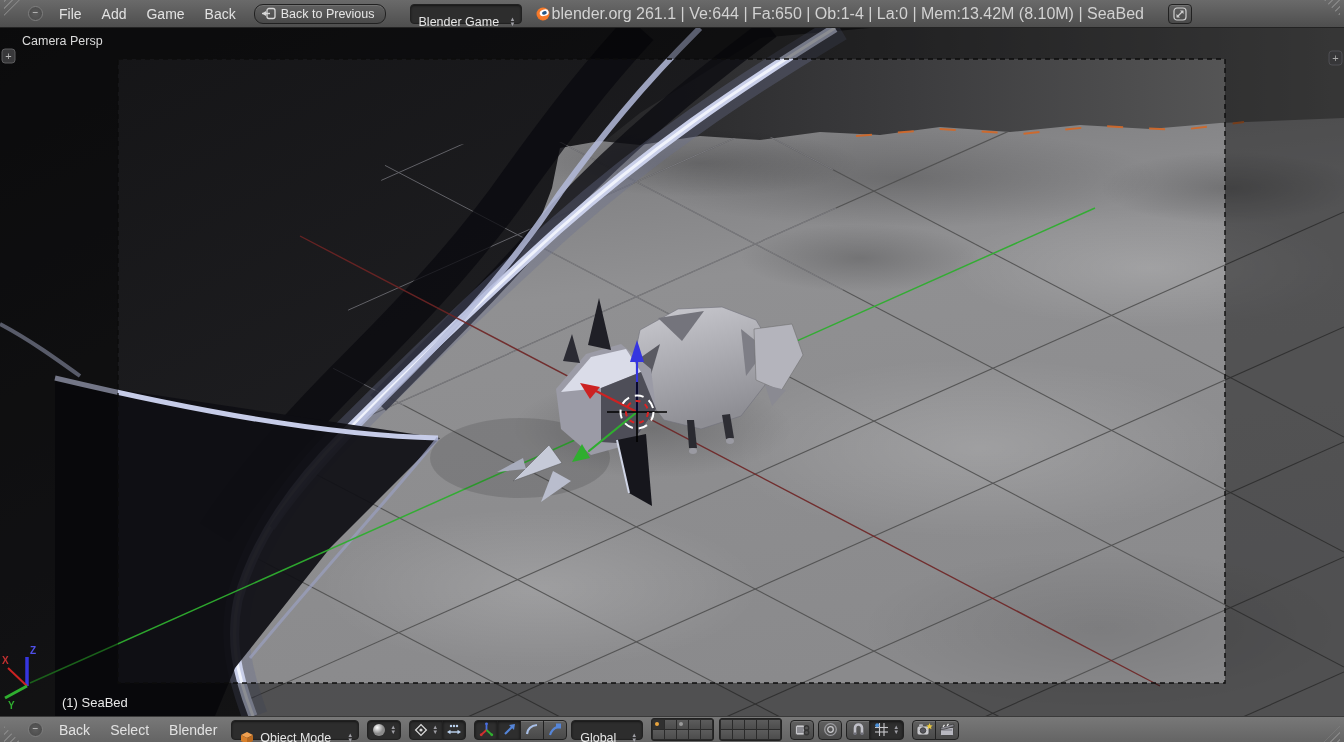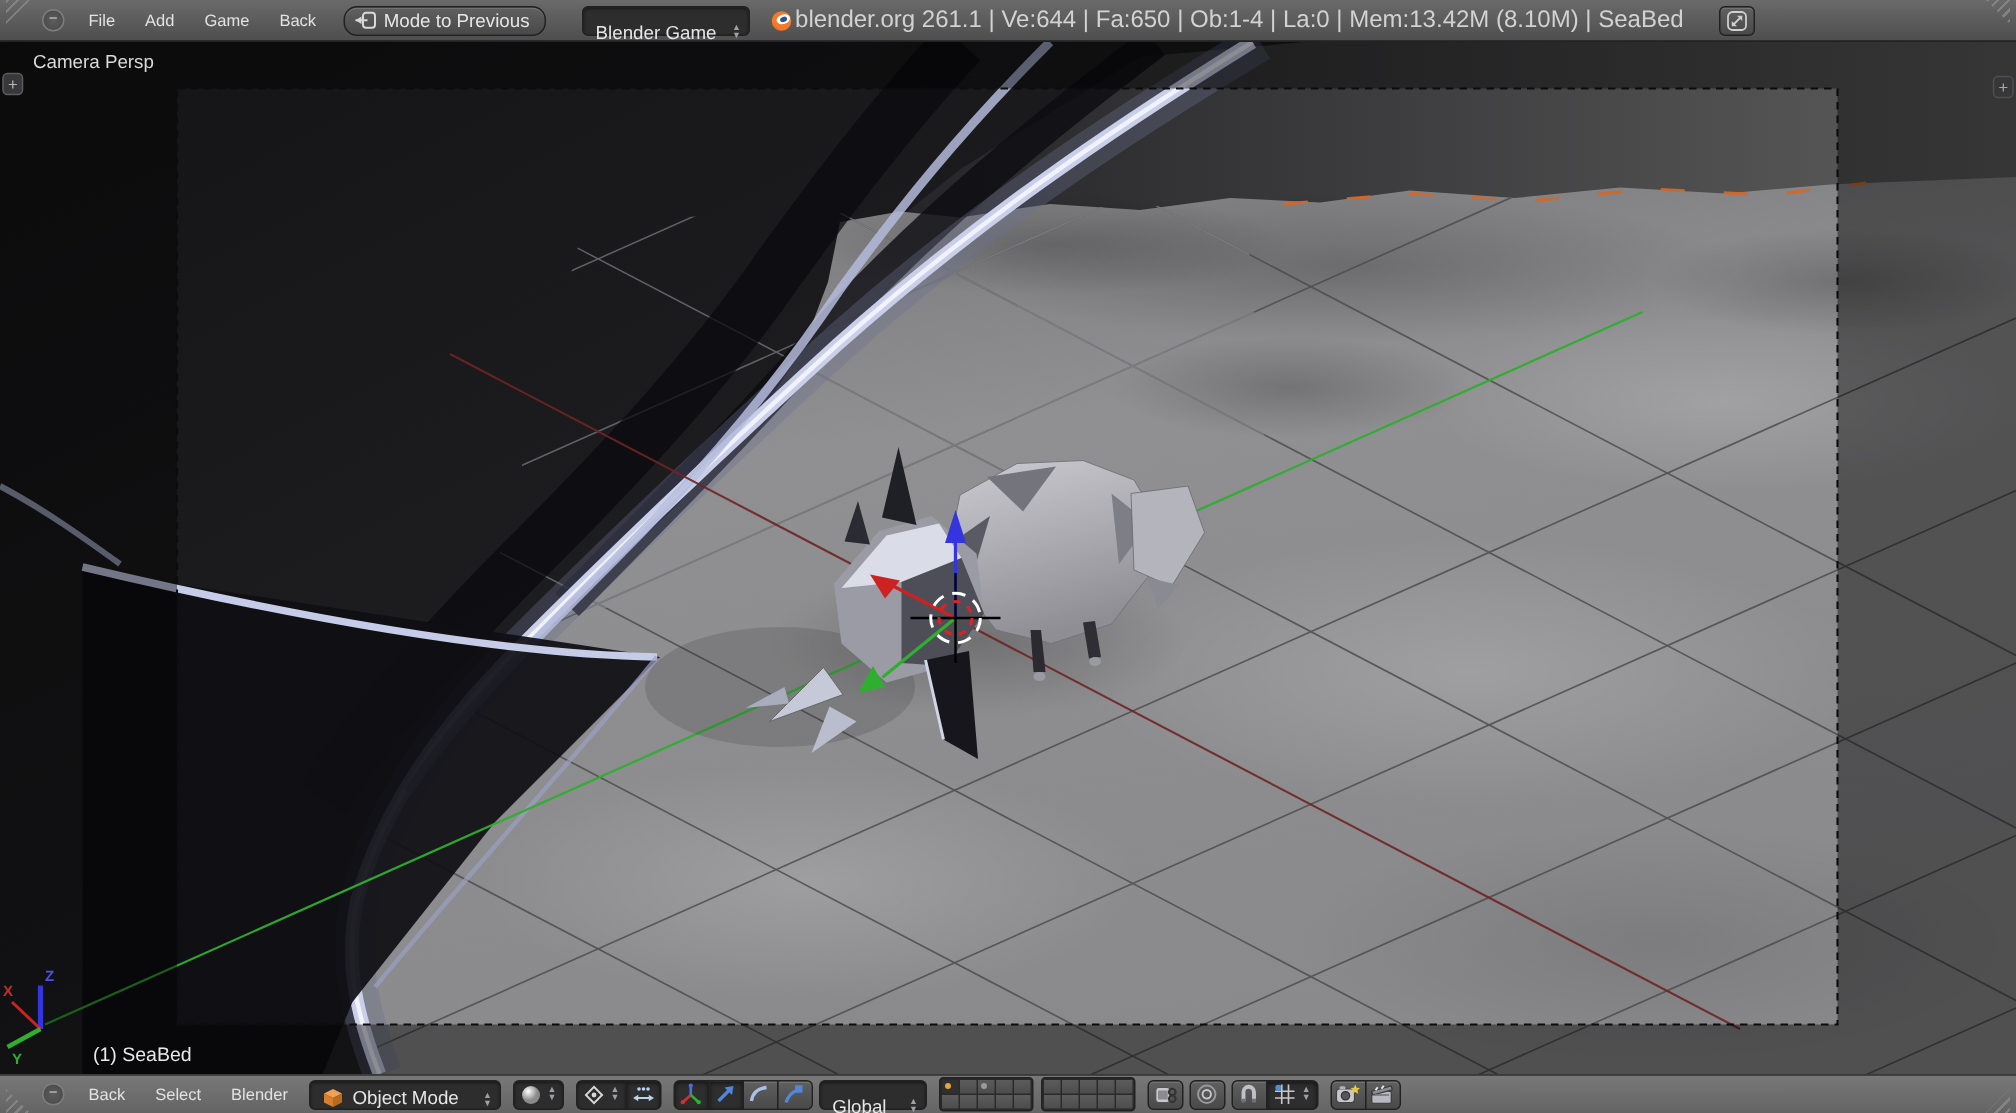--- a/index.html
+++ b/index.html
@@ -28,21 +28,21 @@
   .grip.tr { clip-path:polygon(0 0,100% 0,100% 100%); align-self:flex-start; margin-left:auto; }
   .grip.bl { clip-path:polygon(0 0,0 100%,100% 100%); align-self:flex-end; }
   .grip.br { clip-path:polygon(100% 0,0 100%,100% 100%); align-self:flex-end; margin-left:auto; }
   .circle-btn {
     width:15px; height:15px; border-radius:50%; margin:0 6px 0 8px;
     background:radial-gradient(#5d5d5d,#474747); border:1px solid #7d7d7d;
     color:#cfcfcf; font-size:10px; line-height:12px; text-align:center; cursor:pointer;
     flex:0 0 auto;
   }
   .menu-item {
-    color:#e2e2e2; font-size:11px; padding:0 10px; height:100%;
+    color:#e2e2e2; font-size:14px; padding:0 10px; height:100%;
     display:flex; align-items:center; cursor:pointer; flex:0 0 auto;
   }
 
   .btn, .dd {
     height:20px; display:flex; align-items:center; flex:0 0 auto;
     border:1px solid #212121; border-radius:4px; cursor:pointer;
     background:linear-gradient(#606060,#494949);
     box-shadow:inset 0 1px 0 rgba(255,255,255,.12);
     color:#e6e6e6; font-size:12.5px;
   }
@@ -89,21 +89,21 @@
     <div class="menu-item">Back</div>
     <div class="gap8"></div>
     <div class="btn" style="padding:0 10px 0 6px; border-radius:9px;">
       <span style="margin-right:5px; display:flex;">
         <svg width="15" height="13" viewBox="0 0 15 13">
           <rect x="6" y="1.5" width="8" height="10" rx="2" fill="none" stroke="#d8d8d8" stroke-width="1.3"></rect>
           <line x1="1" y1="6.5" x2="9" y2="6.5" stroke="#d8d8d8" stroke-width="1.4"></line>
           <polygon points="1,6.5 5,4 5,9" fill="#d8d8d8"></polygon>
         </svg>
       </span>
-      <span>Mode to Previous</span>
+      <span>Back to Previous</span>
     </div>
     <div class="gap12"></div>
       <div class="gap12"></div>
     <div class="dd" style="width:112px;">
       <span>Blender Game</span>
       <span class="arrows" style="margin-left:auto;">
         <span>▲</span>
           <span>▼</span>
       </span>
     </div>
@@ -294,21 +294,21 @@
   </div>
 
   <div class="bottombar">
     <div class="grip bl"></div>
     <div class="circle-btn">−</div>
     <div class="menu-item">Back</div>
     <div class="menu-item">Select</div>
     <div class="menu-item">Blender</div>
     <div class="gap4"></div>
 
-    <div class="dd" style="width:128px;align-items:flex-end;">
+    <div class="dd" style="width:128px;">
       <span style="display:flex; margin-right:6px;">
         <svg width="14" height="14" viewBox="0 0 14 14">
           <polygon points="7,1 13,4 7,7 1,4" fill="#f0a050"></polygon>
           <polygon points="1,4 7,7 7,13 1,10" fill="#d77f2a"></polygon>
           <polygon points="13,4 7,7 7,13 13,10" fill="#b96a20"></polygon>
         </svg>
       </span>
       <span>Object Mode</span>
       <span class="arrows" style="margin-left:auto;">
         <span>▲</span>

